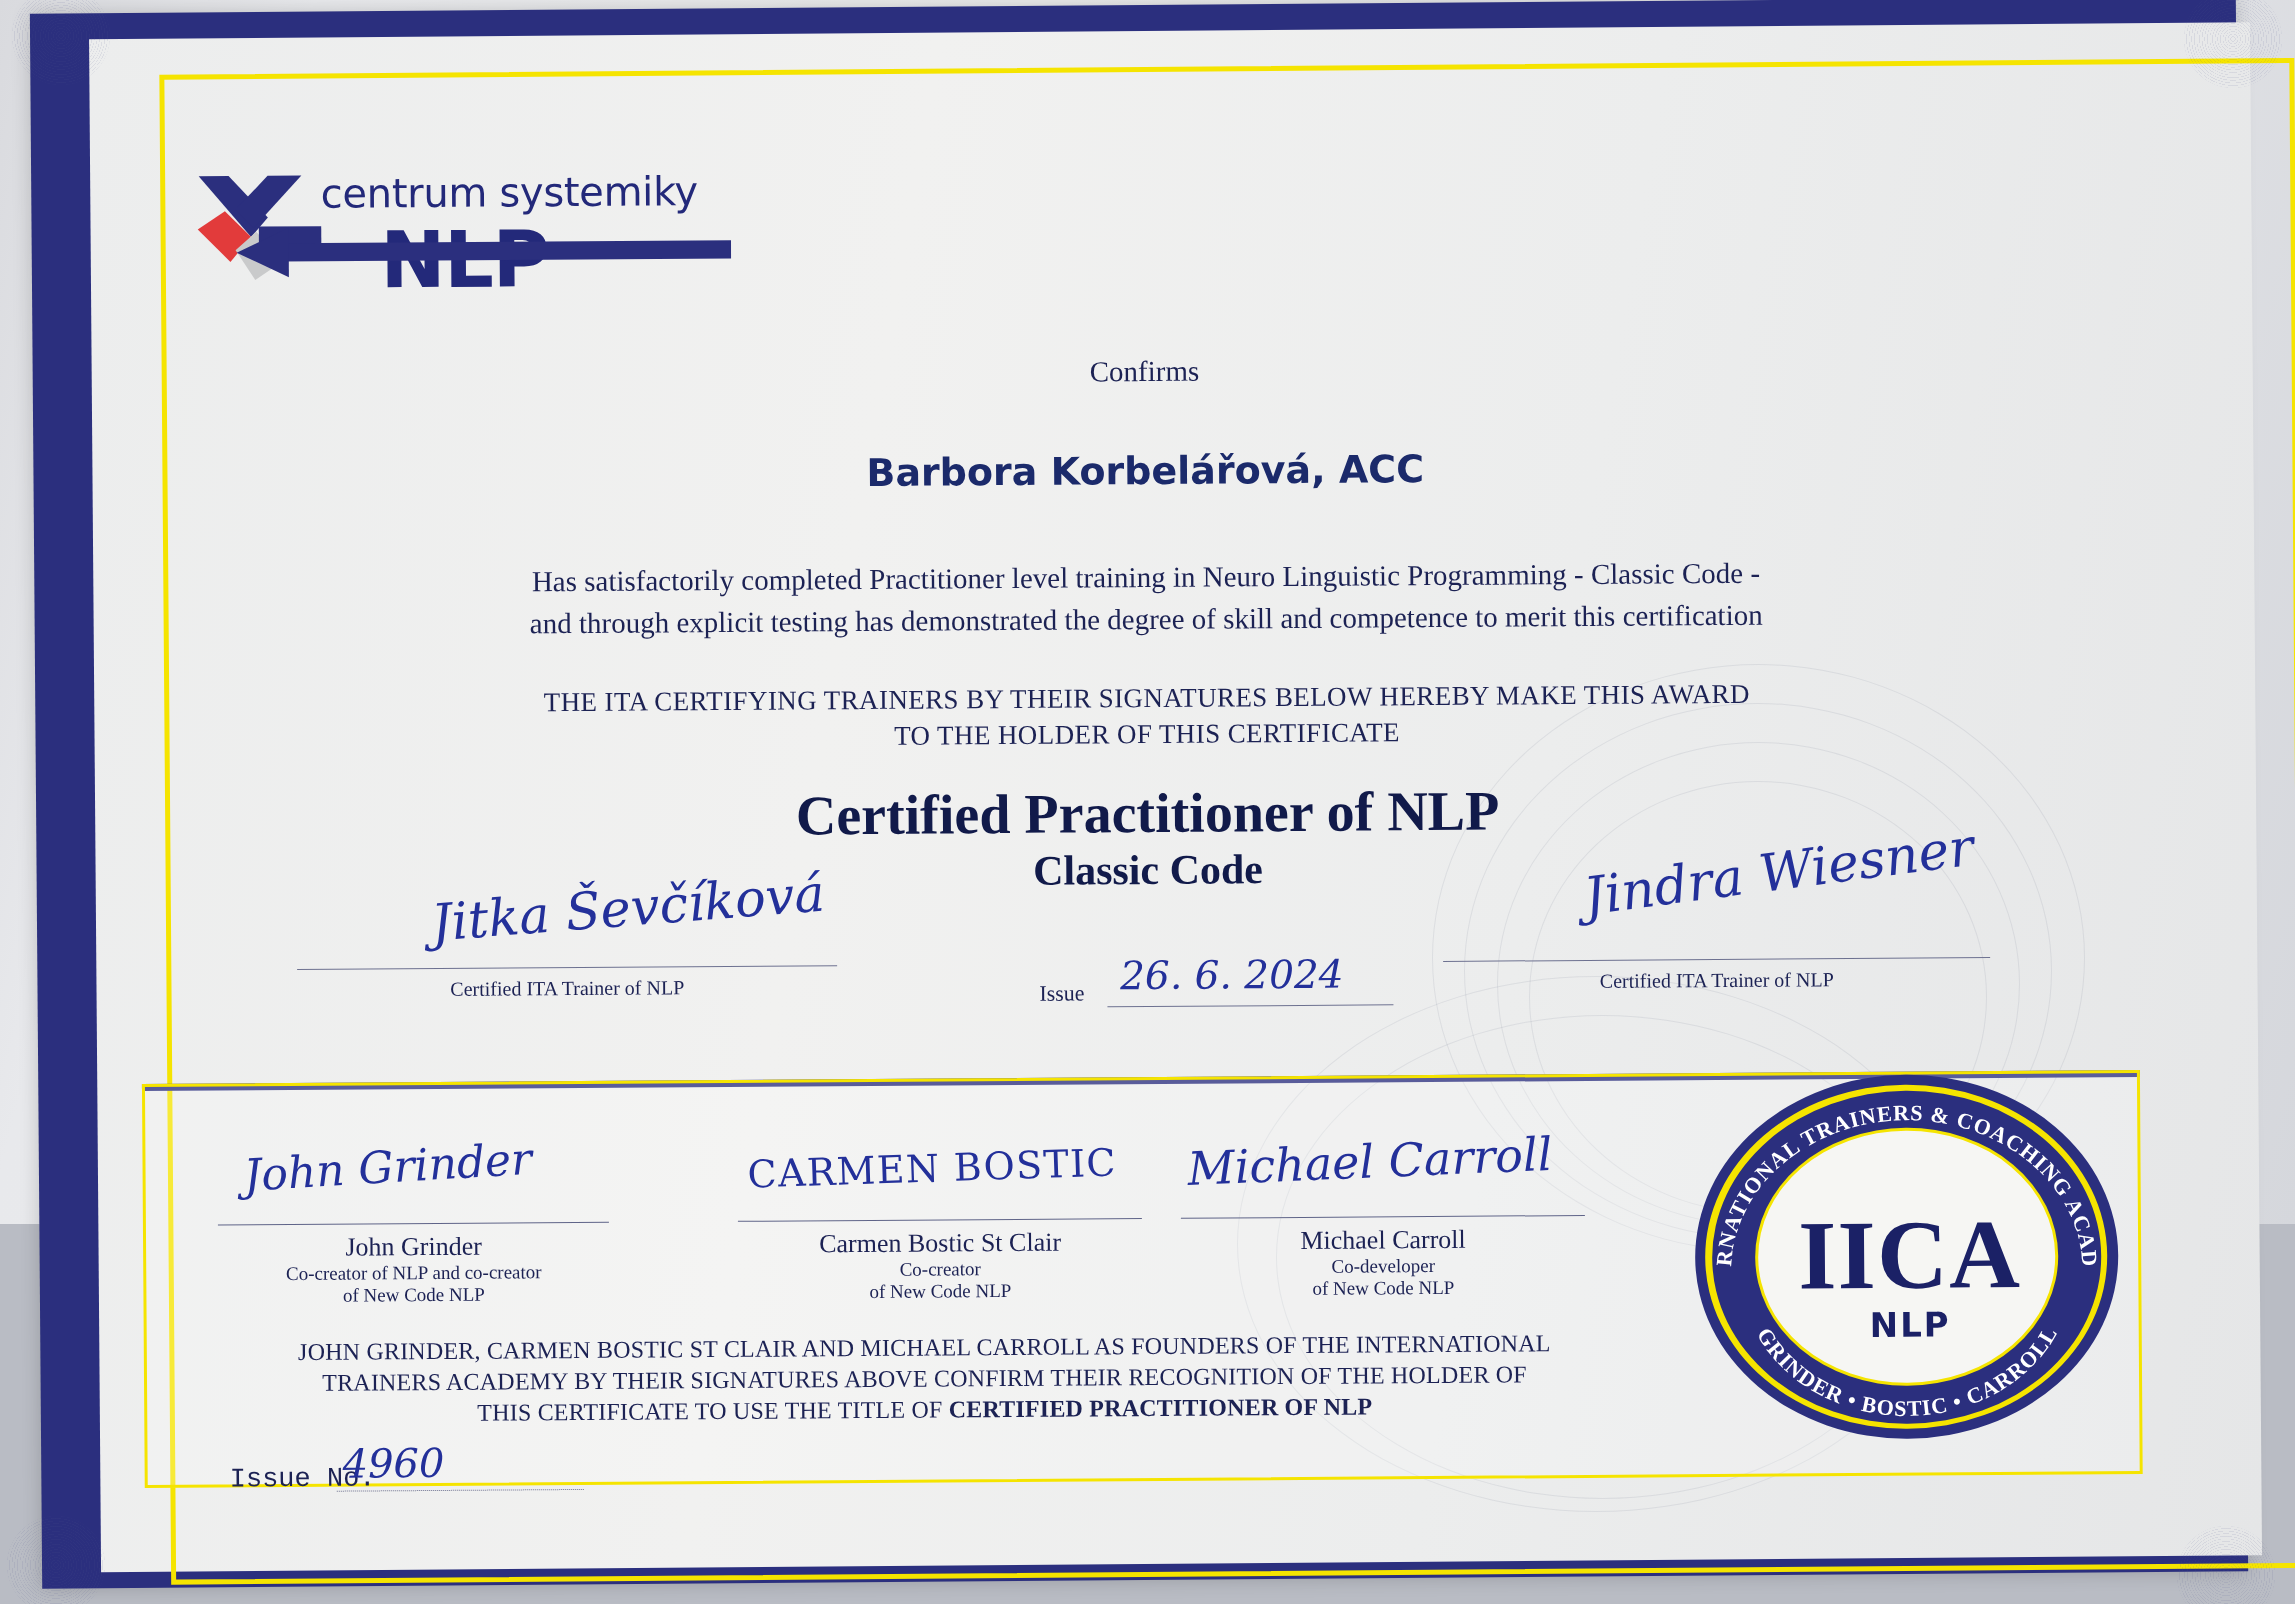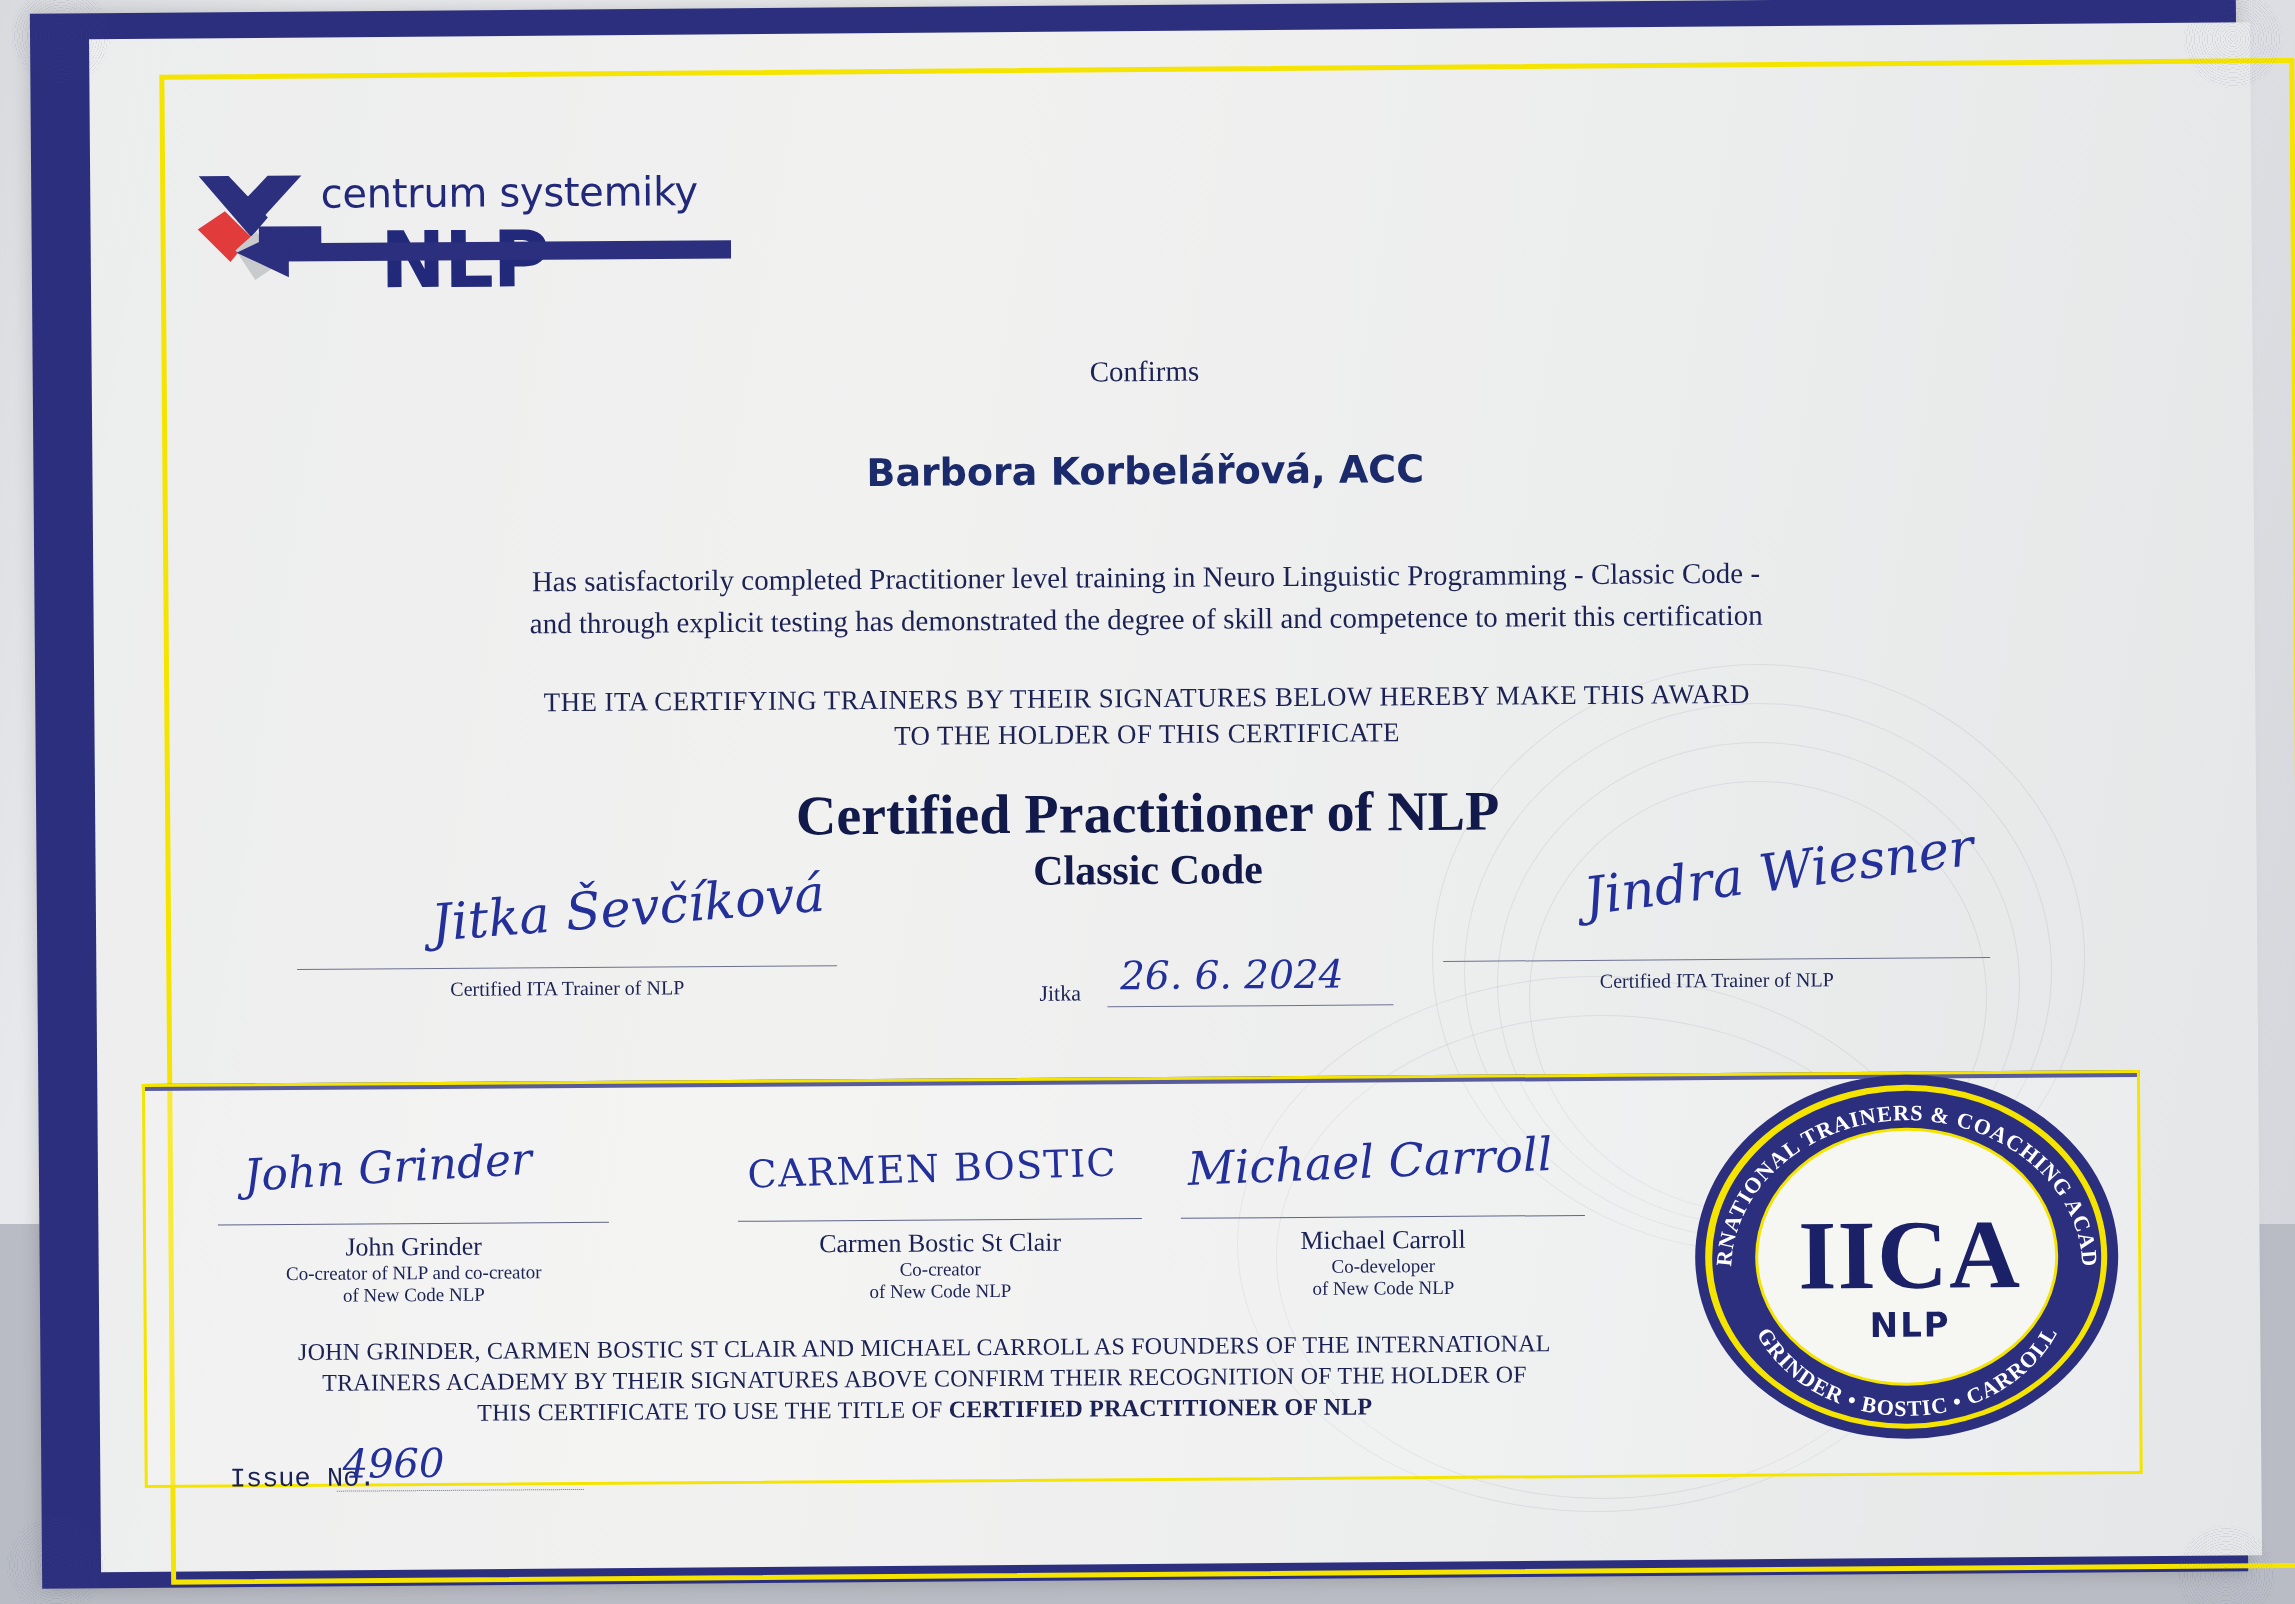--- a/index.html
+++ b/index.html
@@ -252,21 +252,21 @@
     <div id="title2" class="txt">Classic Code</div>
 
     <div class="hand" style="left:430px;top:875px;font-size:51px;transform:rotate(-4deg);">Jitka Ševčíková</div>
     <div class="sigline" style="left:296px;top:963px;width:540px;"></div>
     <div class="siglabel" style="left:296px;top:973px;width:540px;">Certified ITA Trainer of NLP</div>
 
     <div class="hand" style="left:1582px;top:846px;font-size:52px;transform:rotate(-7deg);">Jindra Wiesner</div>
     <div class="sigline" style="left:1442px;top:963px;width:547px;"></div>
     <div class="siglabel" style="left:1442px;top:973px;width:547px;">Certified  ITA Trainer of NLP</div>
 
-    <div id="dateLabel">Jitka</div>
+    <div id="dateLabel">Issue</div>
     <div id="dateLine"></div>
     <div id="dateVal">26. 6. 2024</div>
 
     <div id="panelNavyTop"></div>
     <div id="panel"></div>
 
     <div class="hand" style="left:241px;top:1136px;font-size:44px;transform:rotate(-3deg);">John Grinder</div>
     <div class="fline" style="left:215px;top:1218px;width:391px;"></div>
     <div class="founder" style="left:189px;top:1227px;width:443px;">
       <div class="name">John Grinder</div>

